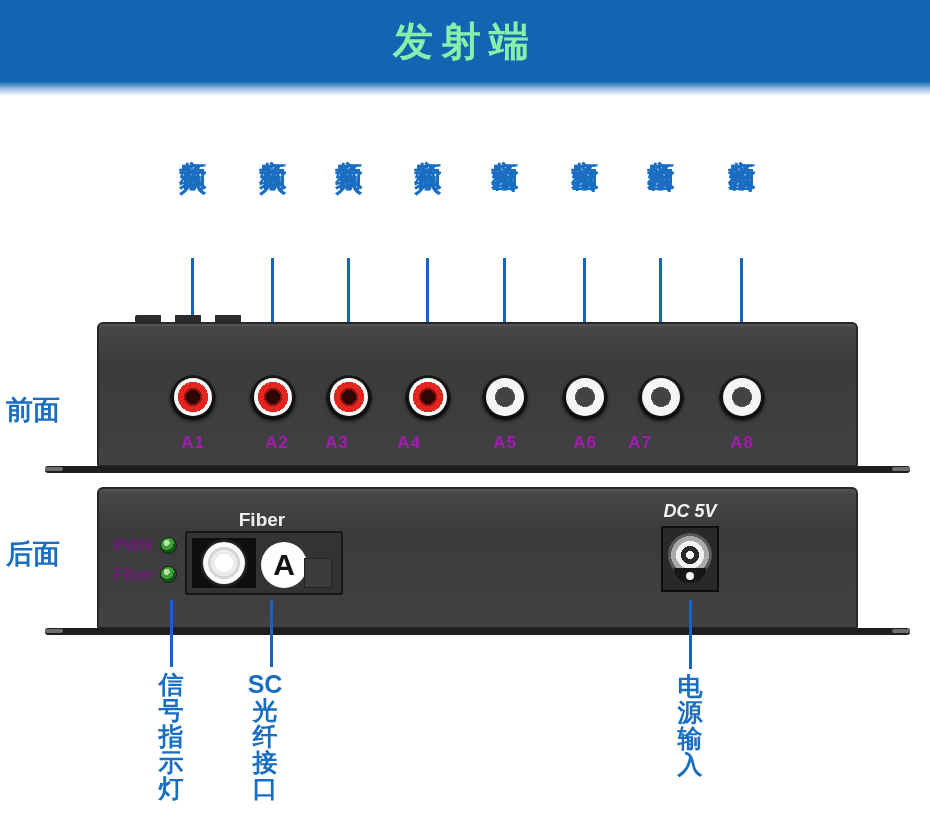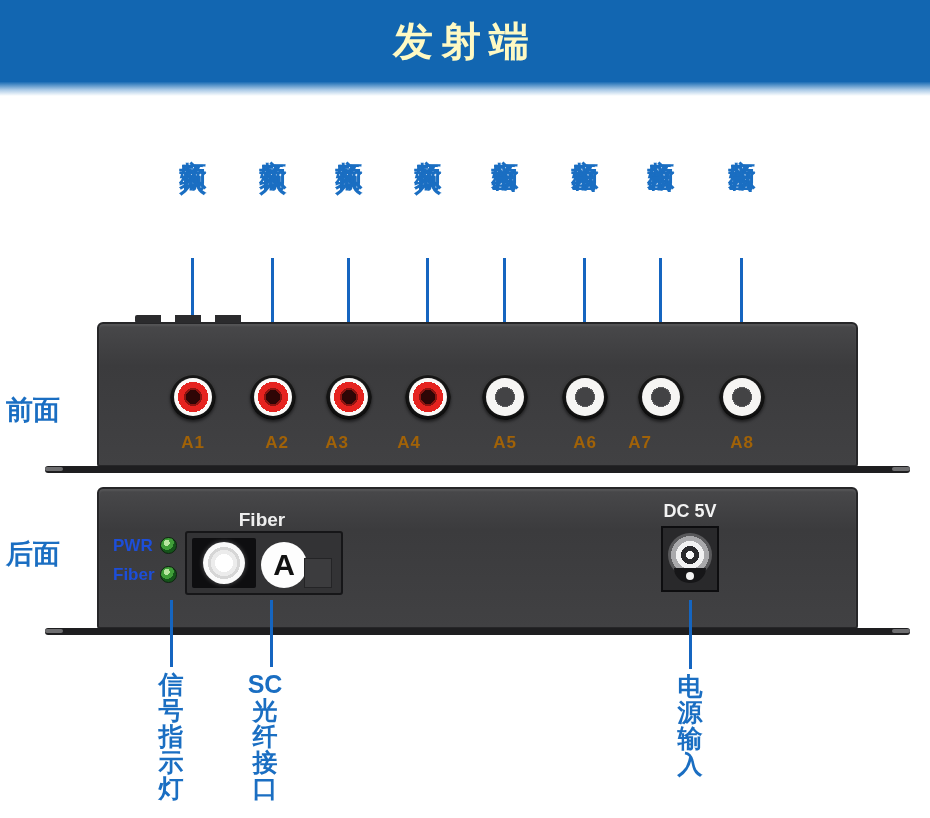--- a/index.html
+++ b/index.html
@@ -2,21 +2,21 @@
 <html><head>
 <meta charset="utf-8">
 <style>
   html,body{margin:0;padding:0;background:#fff;}
   .stage{position:relative;width:930px;height:818px;background:#ffffff;overflow:hidden;
          font-family:"Liberation Sans","DejaVu Sans",sans-serif;}
 
   
   .header{position:absolute;left:0;top:0;width:930px;height:82px;background:#1266b1;
           display:flex;align-items:center;justify-content:center;}
-  .header h1{margin:0;color:#fef9c3;font-size:40px;font-weight:bold;letter-spacing:8px;}
+  .header h1{margin:0;color:#86efac;font-size:40px;font-weight:bold;letter-spacing:8px;}
   .header-fade{position:absolute;left:0;top:82px;width:930px;height:14px;
           background:linear-gradient(#1b6db5,#a9c9e6 55%,#ffffff);}
 
   
   .v-label{writing-mode:vertical-rl;text-orientation:upright;}
   .top-ann{position:absolute;top:138px;width:32px;color:#1a6ec2;font-size:27px;
            font-weight:bold;letter-spacing:2px;line-height:32px;text-align:center;}
   .vline{position:absolute;width:3px;background:#1565c0;}
   .top-line{top:258px;height:103px;}
   .bot-line{top:600px;height:67px;}
@@ -38,25 +38,25 @@
          background:repeating-linear-gradient(90deg,#2b2b2d 0 26px,transparent 26px 40px);}
 
   
   .jack{position:absolute;top:374px;width:46px;height:46px;border-radius:50%;
         background:radial-gradient(circle at 50% 42%,#161616 55%,#000 100%);
         box-shadow:inset 0 1px 1px rgba(255,255,255,.2),0 2px 3px rgba(0,0,0,.5);
         display:flex;align-items:center;justify-content:center;}
   .jack-core{width:38px;height:38px;border-radius:50%;}
   .jack.red .jack-core{background:radial-gradient(circle,#2e0606 0 7px,#8c1410 7px 9px,#e5231f 9px 15px,#fbf9f7 15px);}
   .jack.white .jack-core{background:radial-gradient(circle,#434345 0 9px,#5a5a5c 9px 10px,#f6f5f3 10px);}
-  .port-label{position:absolute;top:433px;width:46px;text-align:center;color:#a16207;
+  .port-label{position:absolute;top:433px;width:46px;text-align:center;color:#a21caf;
         font-size:17px;font-weight:bold;letter-spacing:1px;}
 
   
-  .led-label{position:absolute;left:113px;color:#1d4ed8;font-size:17px;font-weight:600;}
+  .led-label{position:absolute;left:113px;color:#701a75;font-size:17px;font-weight:600;}
   .led{position:absolute;left:160px;width:17px;height:17px;border-radius:50%;box-sizing:border-box;
        background:radial-gradient(circle at 38% 32%,#b8e6a0 0 3px,#3f9e38 3px 7px,#15541a 7px);
        border:1px solid #0c240e;}
   .fiber-heading{position:absolute;left:217px;top:509px;width:90px;text-align:center;
        color:#eeeeee;font-size:19px;font-weight:600;}
   .sc-module{position:absolute;left:185px;top:531px;width:158px;height:64px;box-sizing:border-box;
        background:#333335;border:2px solid #161618;border-radius:3px;}
   .sc-port{position:absolute;left:5px;top:5px;width:64px;height:50px;background:#0e0e10;
        border-radius:2px;display:flex;align-items:center;justify-content:center;}
   .sc-ferrule{width:42px;height:42px;border-radius:50%;
@@ -64,21 +64,21 @@
        box-shadow:0 0 5px rgba(255,255,255,.3);}
   .sc-letter{position:absolute;left:74px;top:9px;width:46px;height:46px;border-radius:50%;
        background:#fdfdfd;color:#111;font-size:30px;font-weight:bold;
        display:flex;align-items:center;justify-content:center;}
   .sc-notch{position:absolute;right:9px;bottom:5px;width:26px;height:28px;
        background:#3c3c3e;border:1px solid #242426;}
   .model-badge{position:absolute;left:420px;top:528px;width:123px;height:50px;background:#ffffff;
        border:1px solid #c9c9c9;border-radius:12px;display:flex;align-items:center;justify-content:center;
        font-size:27px;font-weight:bold;color:#232323;box-shadow:0 1px 2px rgba(0,0,0,.35);}
   .dc-label{position:absolute;left:655px;top:501px;width:70px;text-align:center;
-       color:#f2f2f2;font-size:18px;font-weight:bold;}
+       color:#f2f2f2;font-size:18px;font-weight:bold;font-style:italic;}
   .dc-jack{position:absolute;left:661px;top:526px;width:58px;height:66px;box-sizing:border-box;
        background:#29292b;border:2px solid #0d0d0f;}
   .dc-barrel{position:absolute;left:5px;top:5px;width:44px;height:44px;border-radius:50%;
        background:radial-gradient(circle,#f8f8f8 0 4px,#29292b 4px 9px,#f2f2f2 9px 14px,#a9a9ab 14px 19px,#59595b 19px);}
   .dc-shadow{position:absolute;left:11px;top:40px;width:32px;height:15px;
        border-radius:0 0 16px 16px;background:#161618;}
   .dc-pin-dot{position:absolute;left:23px;top:44px;width:8px;height:8px;border-radius:50%;background:#f4f4f4;}
 
   
   .bot-ann{position:absolute;top:671px;width:44px;display:flex;flex-direction:column;align-items:center;

